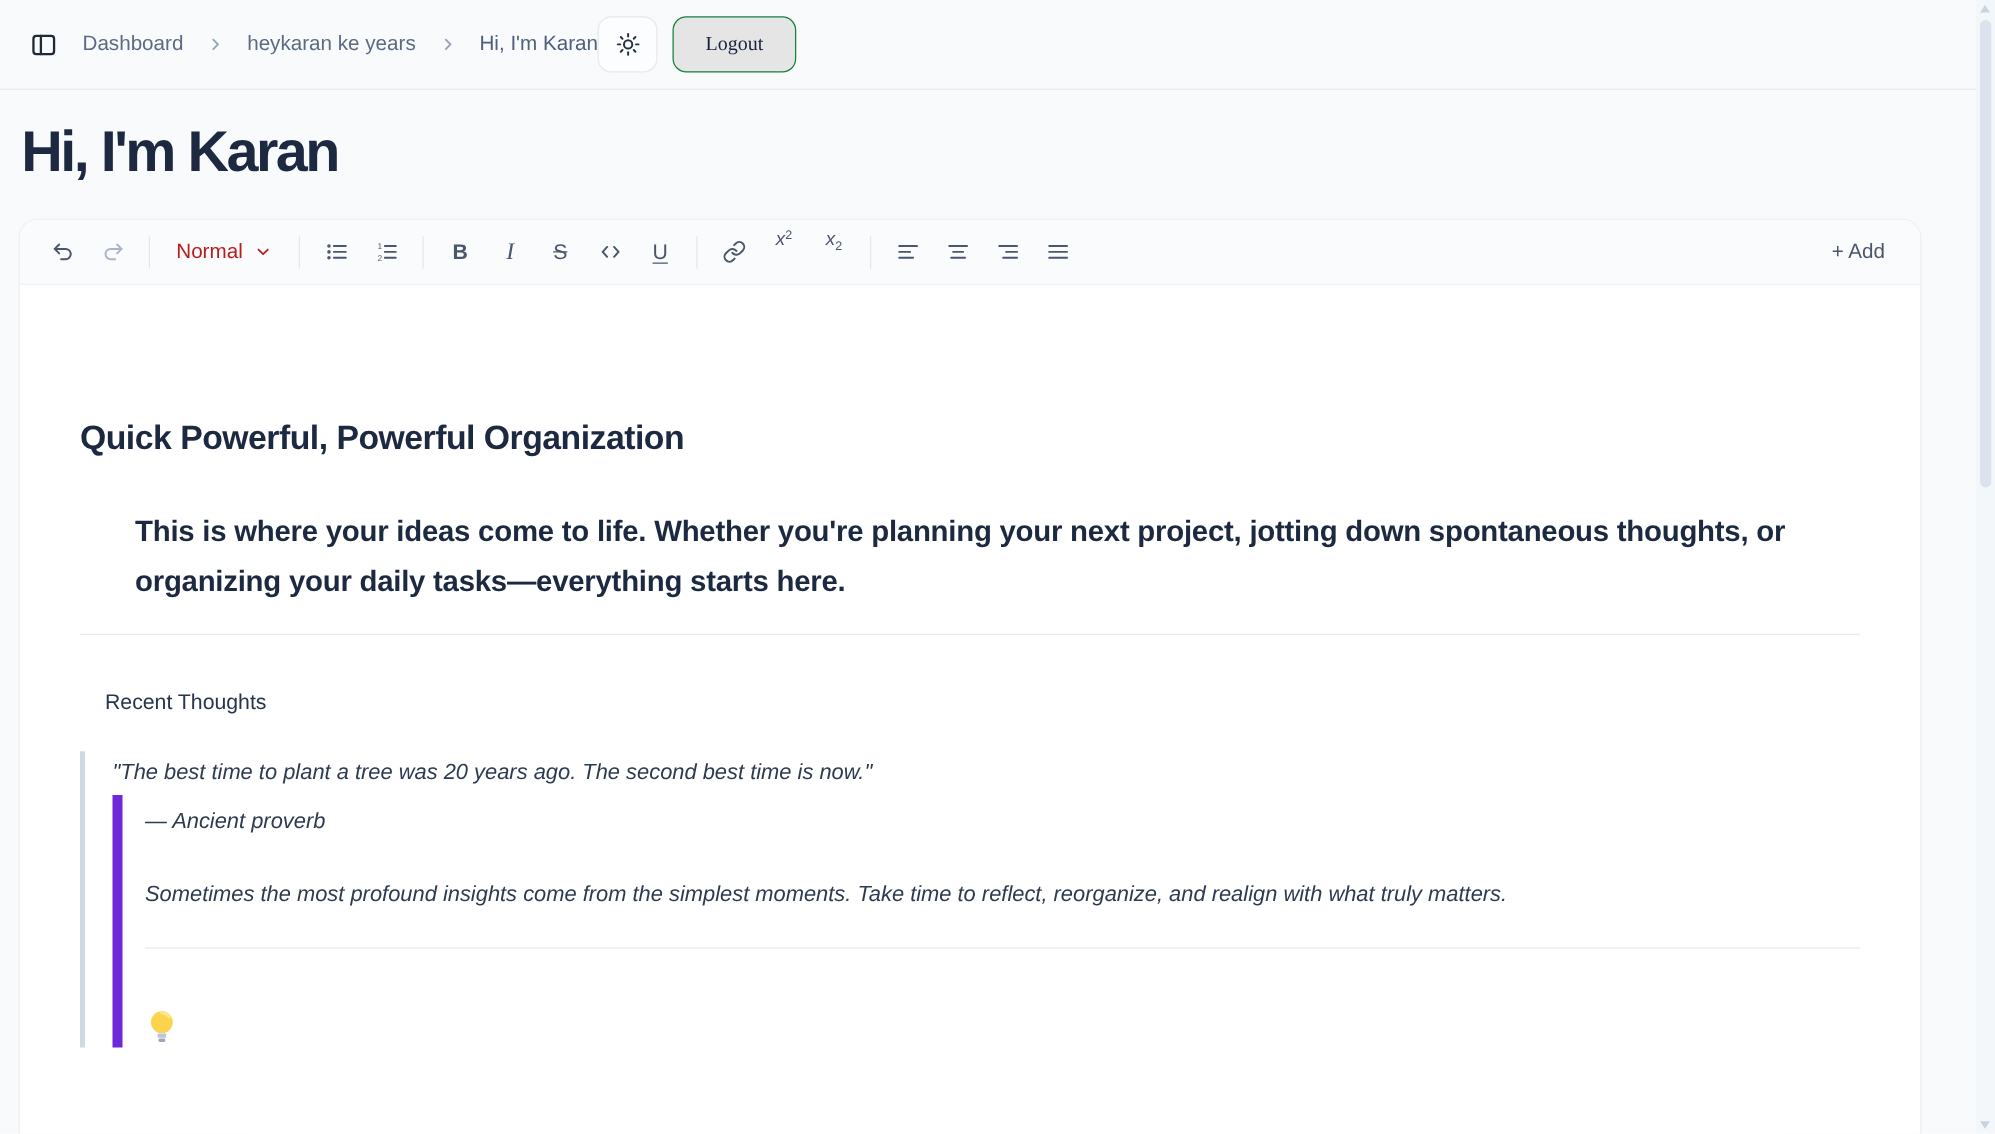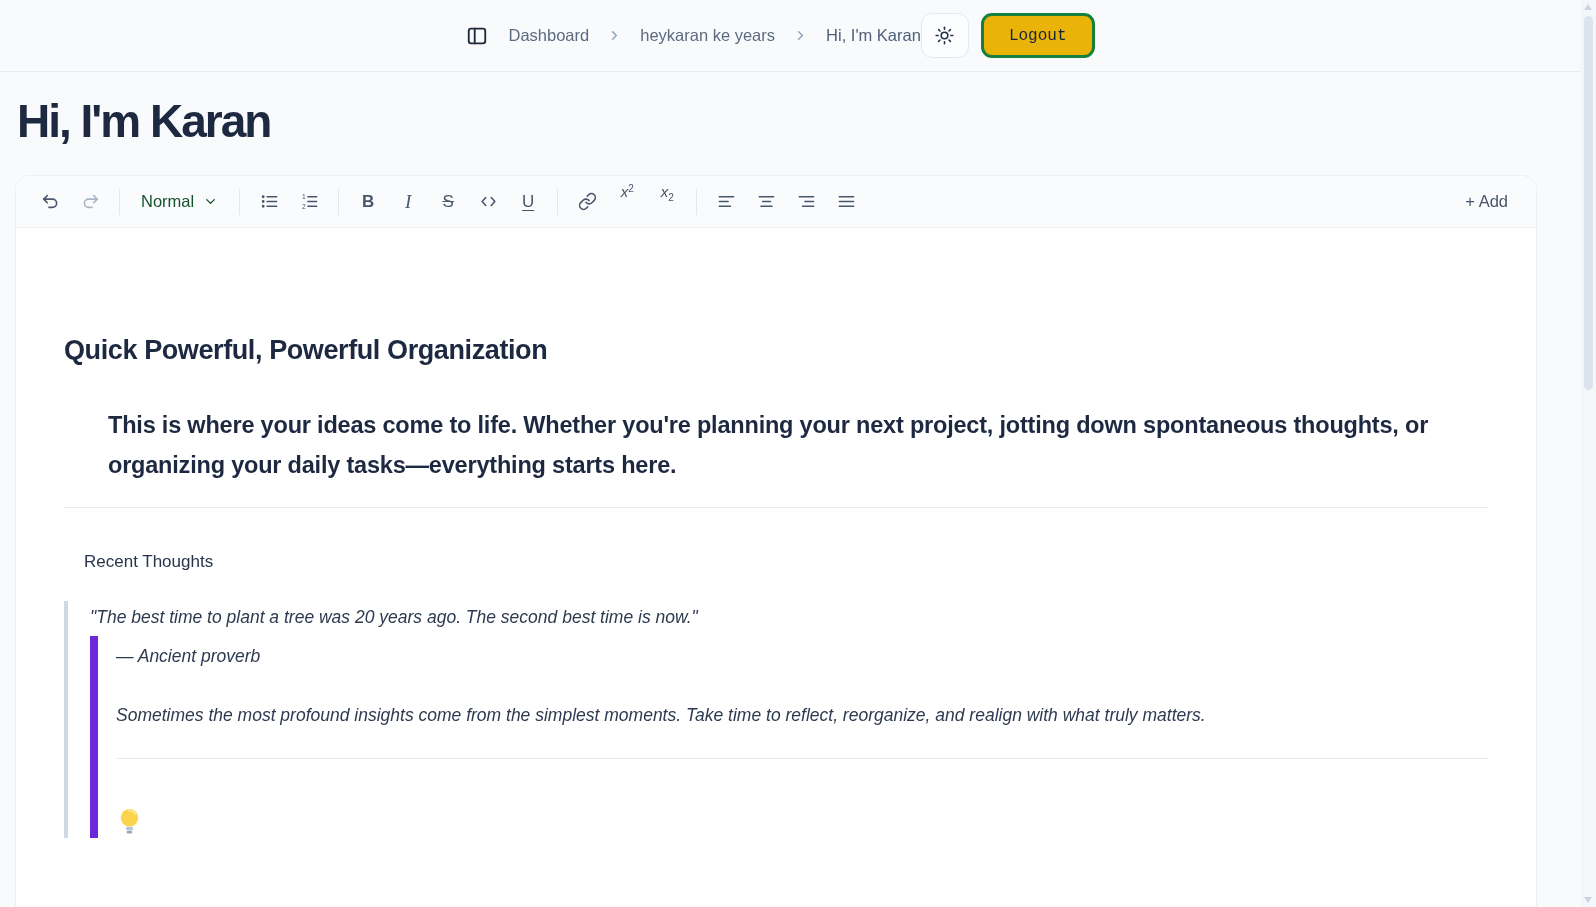--- a/index.html
+++ b/index.html
@@ -8,41 +8,41 @@
     background:#f8fafc;
     font-family:"Liberation Sans","DejaVu Sans",sans-serif;
     color:#1e293b;
     position:relative;
   }
   svg { display:block; }
 
   
   .app-header {
     position:absolute; top:0; left:0; right:15px; height:72px;
-    display:flex; align-items:center; justify-content:center;
+    display:flex; align-items:center; justify-content:flex-start;
     padding:0 44px 0 24px;
     border-bottom:1px solid #e7ecf2;
     background:#f8fafc;
   }
   .header-left { display:flex; align-items:center; gap:20px; }
   .panel-btn { background:none; border:none; cursor:pointer; color:#1e293b; display:flex; }
   .breadcrumb { display:flex; align-items:center; gap:18px; font-size:16.5px; }
   .crumb { color:#5d6b80; text-decoration:none; cursor:pointer; }
   .crumb.current { color:#50607a; cursor:default; }
   .crumb-sep { color:#94a3b8; display:flex; }
   .header-right { display:flex; align-items:center; gap:12px; }
   .icon-btn {
     width:48px; height:45px; border:1px solid #e4e9f0; border-radius:11px;
     background:#fcfdfe; display:flex; align-items:center; justify-content:center;
     color:#253045; cursor:pointer;
   }
   .logout-btn {
-    height:45px; padding:0 25px; border:3px solid #15803d; border-radius:11px;
-    background:#eab308; font-size:16px; color:#16233b; cursor:pointer;
-    font-family:Liberation Mono, monospace;
+    height:45px; padding:0 25px; border:1px solid #15803d; border-radius:11px;
+    background:#e5e5e5; font-size:16px; color:#16233b; cursor:pointer;
+    font-family:Liberation Serif, serif;
   }
 
   
   .page-title {
     position:absolute; top:94px; left:17px;
     font-size:46px; font-weight:800; letter-spacing:-2px; color:#1d2941;
   }
 
   
   .editor-card {
@@ -58,21 +58,21 @@
   .tb-btn {
     min-width:40px; height:38px; border:none; background:none; border-radius:8px;
     display:flex; align-items:center; justify-content:center;
     color:#49566c; cursor:pointer; font-family:inherit; font-size:17px; padding:0 4px;
   }
   .tb-btn.disabled { color:#aab6c6; }
   .tb-divider { width:1px; height:26px; background:#e3e8ee; margin:0 9px; }
   .format-dropdown {
     display:flex; align-items:center; gap:9px; padding:0 12px; height:38px;
     border:none; background:none; border-radius:8px; cursor:pointer;
-    font-family:inherit; font-size:16.5px; color:#14532d;
+    font-family:inherit; font-size:16.5px; color:#b91c1c;
   }
   .glyph-b { font-weight:700; font-size:17px; }
   .glyph-i { font-family:"Liberation Serif","DejaVu Serif",serif; font-style:italic; font-size:19px; }
   .glyph-s { font-size:17px; text-decoration:line-through; }
   .glyph-u { font-size:17px; text-decoration:underline; text-underline-offset:3px; }
   .glyph-script { font-size:15px; font-style:italic; display:flex; align-items:flex-start; }
   .glyph-script sup { font-size:10px; line-height:1; margin-top:1px; font-style:normal;}
   .glyph-script sub { font-size:10px; line-height:1; margin-top:10px; font-style:normal;}
   .add-btn {
     margin-left:auto; border:none; background:none; cursor:pointer;

